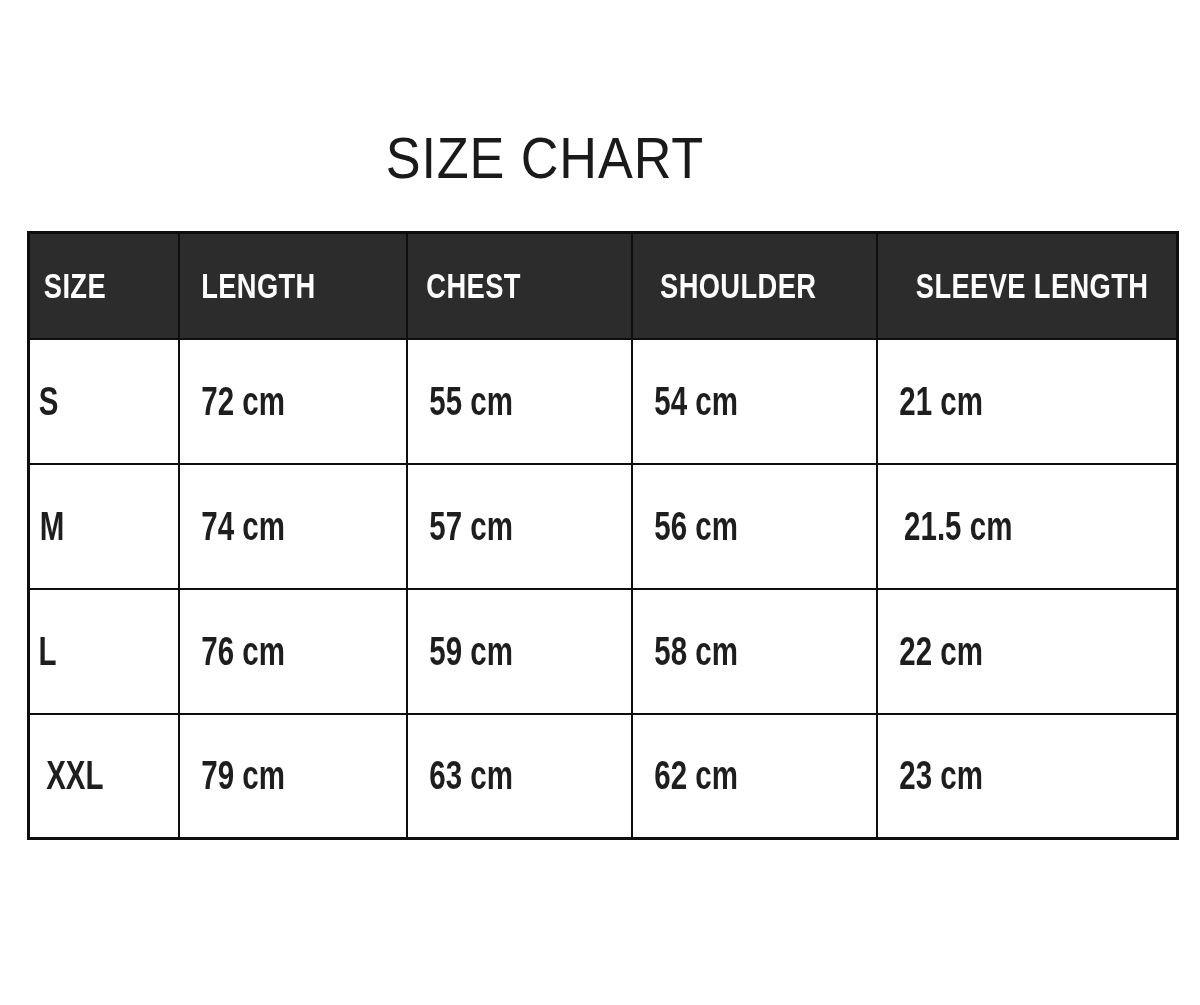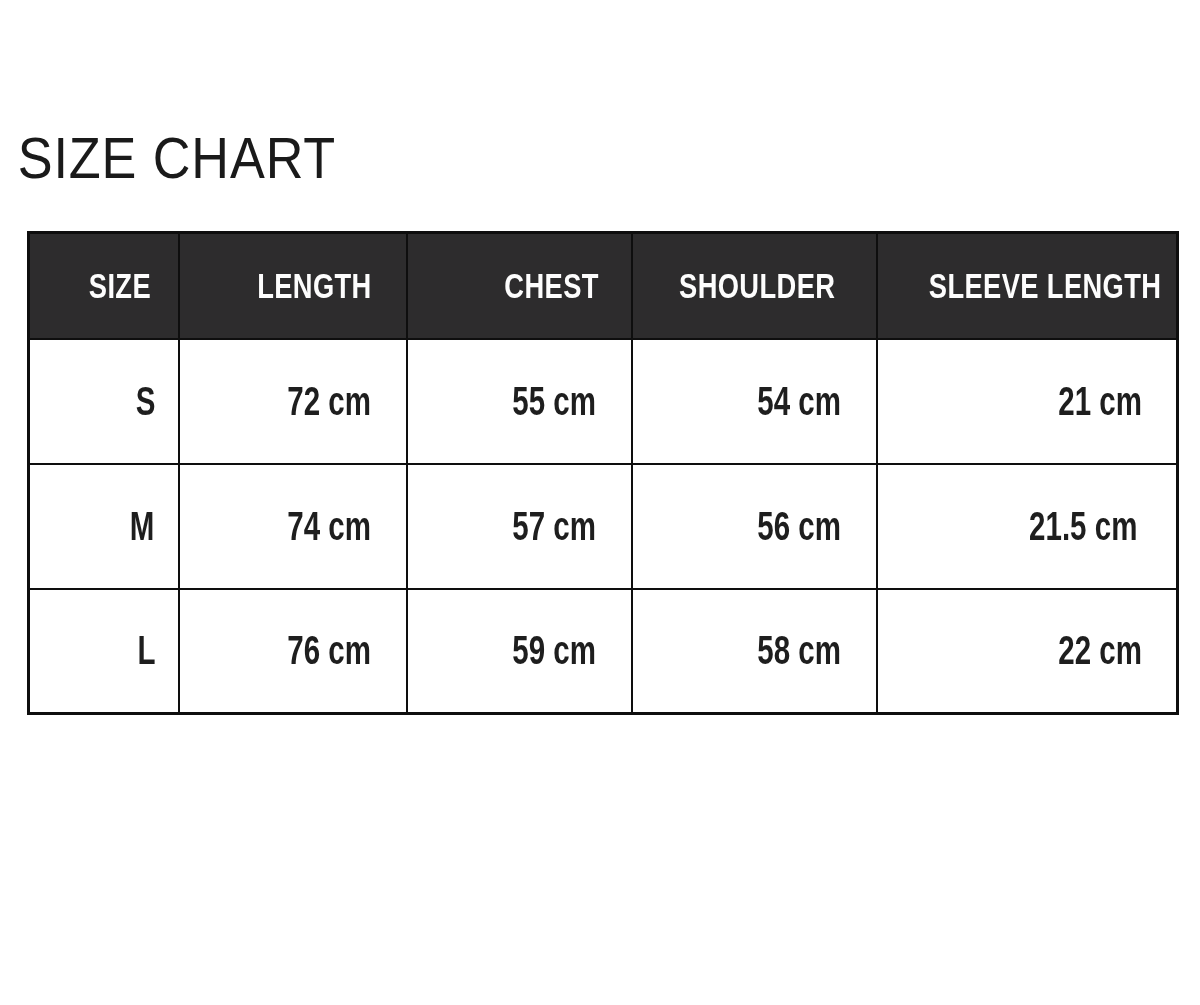--- a/index.html
+++ b/index.html
@@ -13,21 +13,21 @@
     width: 1200px;
     height: 1005px;
     background: #ffffff;
     overflow: hidden;
   }
   .title-wrap {
     position: absolute;
     top: 124px;
     left: 0;
     width: 1090px;
-    text-align: left;
+    text-align: center;
   }
   .title {
     display: inline-block;
     font-size: 58px;
     font-weight: 400;
     color: #1a1a1a;
     letter-spacing: 1px;
     transform: scaleX(0.9);
     transform-origin: center;
     white-space: nowrap;
@@ -36,23 +36,23 @@
     position: absolute;
     left: 27px;
     top: 231px;
     width: 1149px;
     border-collapse: collapse;
     table-layout: fixed;
     border: 3px solid #0e0e0e;
   }
   table.size-chart td, table.size-chart th {
     border: 2px solid #0e0e0e;
-    text-align: right;
+    text-align: left;
     vertical-align: middle;
-    padding: 18px;
+    padding: 5px;
     overflow: hidden;
   }
   tr.header-row {
     height: 106px;
     background: #2d2c2d;
   }
   tr.data-row {
     height: 125px;
     background: #ffffff;
   }
@@ -123,16 +123,23 @@
         <td><span class="cell-text">56 cm</span></td>
         <td><span class="cell-text">21.5 cm</span></td>
       </tr>
       <tr class="data-row">
         <td><span class="cell-text">L</span></td>
         <td><span class="cell-text">76 cm</span></td>
         <td><span class="cell-text">59 cm</span></td>
         <td><span class="cell-text">58 cm</span></td>
         <td><span class="cell-text">22 cm</span></td>
       </tr>
+      <tr class="data-row">
+        <td><span class="cell-text">XXL</span></td>
+        <td><span class="cell-text">79 cm</span></td>
+        <td><span class="cell-text">63 cm</span></td>
+        <td><span class="cell-text">62 cm</span></td>
+        <td><span class="cell-text">23 cm</span></td>
+      </tr>
     </tbody>
   </table>
 
 </div>
 
 </body></html>

